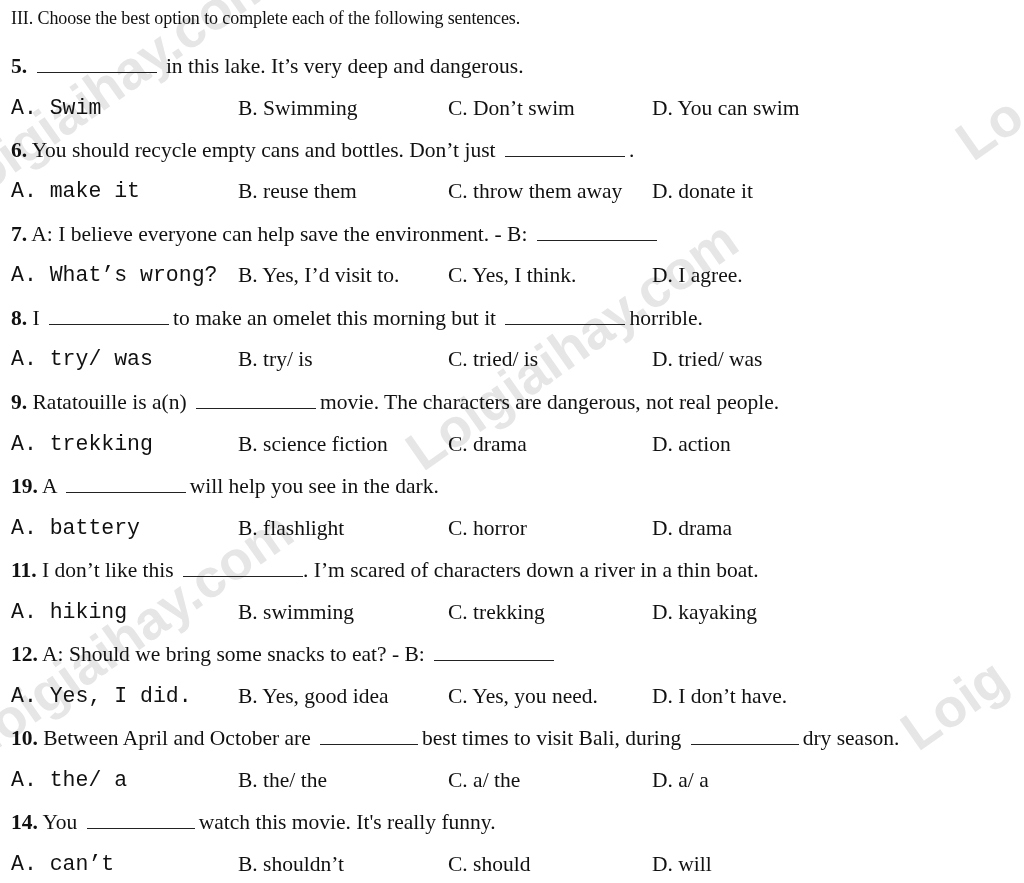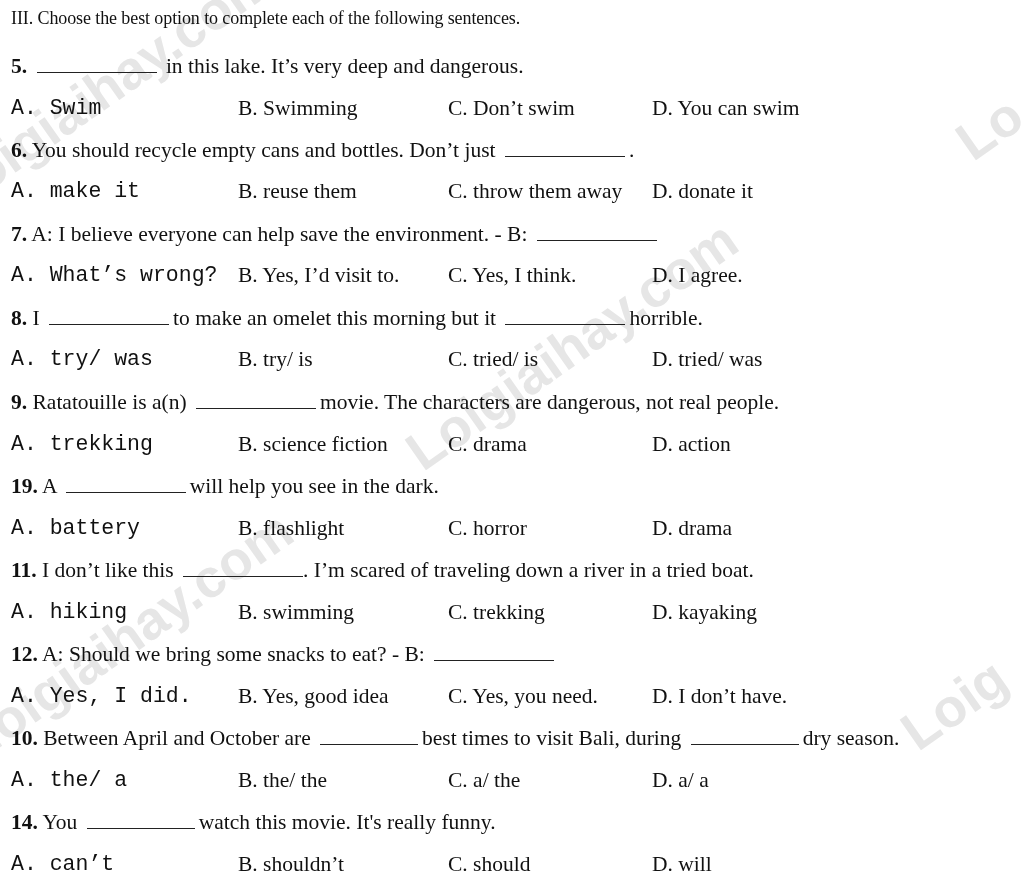--- a/index.html
+++ b/index.html
@@ -99,21 +99,21 @@
     <span class="qnum">19.</span><span> A</span>
     <span class="blank w120"></span><span>will help you see in the dark.</span>
   </div>
   <div class="opt oa" style="top:515px">A. battery</div>
   <div class="opt ob" style="top:515px">B. flashlight</div>
   <div class="opt oc" style="top:515px">C. horror</div>
   <div class="opt od" style="top:515px">D. drama</div>
 
   <div class="row" style="top:557px">
     <span class="qnum">11.</span><span> I don’t like this</span>
-    <span class="blank w120" style="margin-right:0"></span><span>. I’m scared of traveling down a river in a tried boat.</span>
+    <span class="blank w120" style="margin-right:0"></span><span>. I’m scared of characters down a river in a thin boat.</span>
   </div>
   <div class="opt oa" style="top:599px">A. hiking</div>
   <div class="opt ob" style="top:599px">B. swimming</div>
   <div class="opt oc" style="top:599px">C. trekking</div>
   <div class="opt od" style="top:599px">D. kayaking</div>
 
   <div class="row" style="top:641px">
     <span class="qnum">12.</span><span> A: Should we bring some snacks to eat? - B:</span>
     <span class="blank w120"></span>
   </div>

